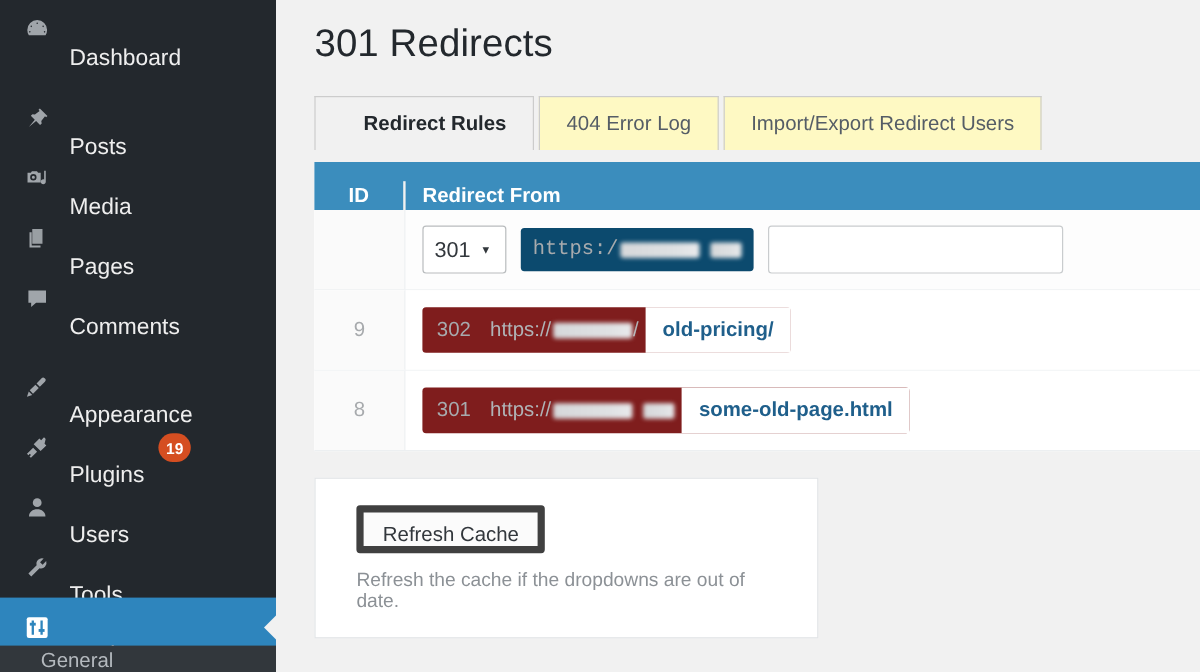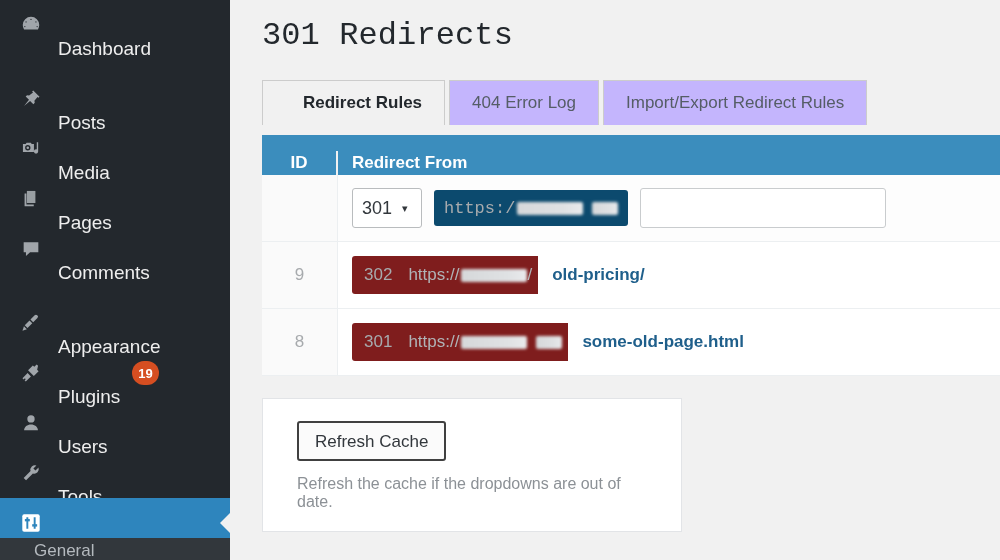--- a/index.html
+++ b/index.html
@@ -91,39 +91,38 @@
     padding-left: 32px;
   }
 
   #page-title {
     font-size: 32px;
     font-weight: 400;
     color: #23282d;
     margin: 14px 0 0 0;
     line-height: 44px;
     letter-spacing: 0.1px;
-    font-family: Liberation Mono, monospace;
   }
 
   
   #tabs {
     display: flex;
     align-items: flex-end;
     margin-top: 22px;
     height: 45px;
     position: relative;
   }
   .tab {
     height: 45px;
     line-height: 43px;
     padding: 0 22px;
     font-size: 17px;
     border: 1px solid #cccccc;
     border-bottom: none;
-    background: #c4b5fd;
+    background: #fef9c3;
     color: #555d66;
     margin-right: 4px;
     cursor: pointer;
     white-space: nowrap;
   }
   .tab.active {
     background: #f1f1f1;
     color: #23282d;
     font-weight: bold;
     border-color: #cccccc;
@@ -280,21 +279,21 @@
     padding: 22px 28px 20px 34px;
   }
   #refresh-cache-button {
     display: inline-block;
     height: 40px;
     line-height: 38px;
     padding: 0 16px;
     font-size: 17px;
     color: #32373c;
     background: #fbfbfb;
-    border: 2px solid #404040;
+    border: 6px solid #404040;
     border-radius: 3px;
     cursor: pointer;
   }
   #cache-help {
     margin-top: 14px;
     font-size: 16px;
     color: #8c9196;
   }
 </style>
 </head>
@@ -408,21 +407,21 @@
     <div class="submenu-peek">General</div>
   </nav>
 
   <main id="main">
 
     <h1 id="page-title">301 Redirects</h1>
 
     <div id="tabs">
       <div class="tab active">Redirect Rules</div>
       <div class="tab">404 Error Log</div>
-      <div class="tab">Import/Export Redirect Rules</div>
+      <div class="tab">Import/Export Redirect Users</div>
     </div>
 
     <div id="redirect-table">
 
       <div class="thead">
         <div class="th th-id">ID</div>
         <div class="th th-from">Redirect From</div>
       </div>
 
       <div class="add-row">

